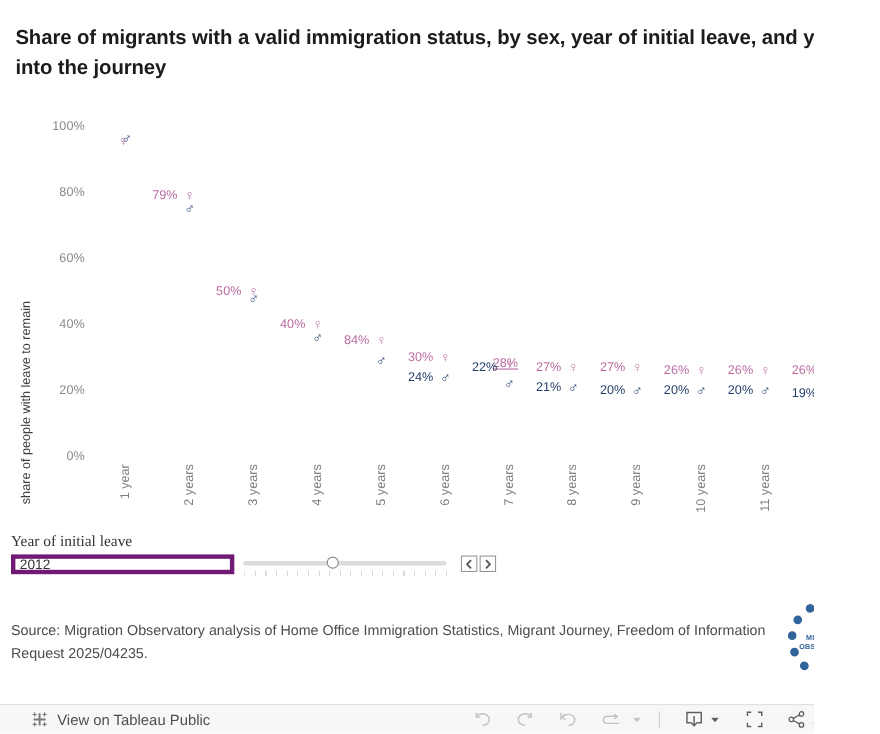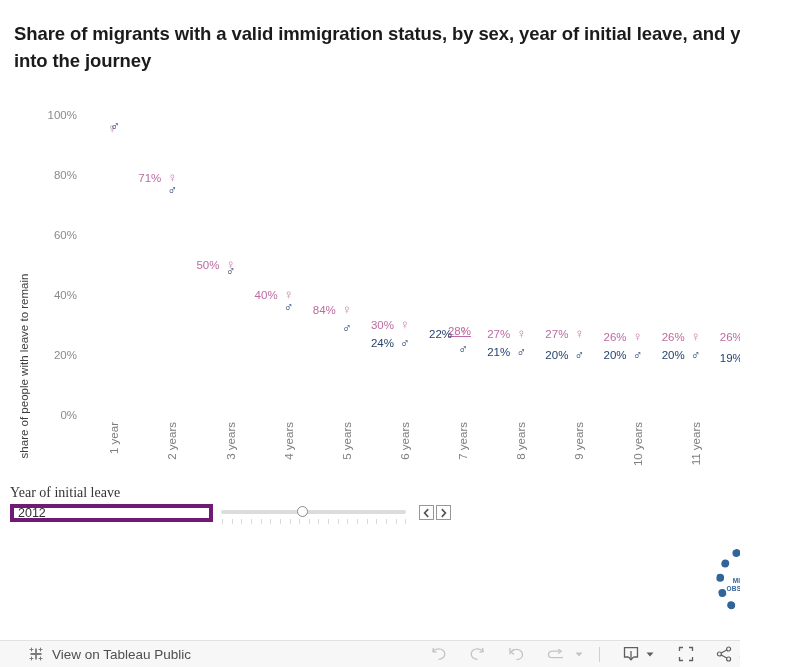--- a/index.html
+++ b/index.html
@@ -86,21 +86,21 @@
         <div class="xtick" style="left: 457.1px;">7 years</div>
         <div class="xtick" style="left: 515.25px;">8 years</div>
         <div class="xtick" style="left: 573.4px;">9 years</div>
         <div class="xtick" style="left: 631.55px;">10 years</div>
         <div class="xtick" style="left: 689.7px;">11 years</div>
         <div class="xtick" style="left: 747.85px;">12 years</div>
       </div>
     <div id="points">
         <div class="sym" style="color: rgb(192, 120, 166); left: 103.2px; top: 19.5px;">♀</div>
         <div class="sym" style="color: rgb(192, 120, 166); left: 163.35px; top: 69px;">♀</div>
-        <div class="ptlabel" style="color: rgb(188, 107, 160); left: 117.35px; top: 71px;">71%</div>
+        <div class="ptlabel" style="color: rgb(188, 107, 160); left: 117.35px; top: 71px;">79%</div>
         <div class="sym" style="color: rgb(192, 120, 166); left: 221.5px; top: 156px;">♀</div>
         <div class="ptlabel" style="color: rgb(188, 107, 160); left: 175.5px; top: 158px;">50%</div>
         <div class="sym" style="color: rgb(192, 120, 166); left: 279.65px; top: 186px;">♀</div>
         <div class="ptlabel" style="color: rgb(188, 107, 160); left: 233.65px; top: 188px;">40%</div>
         <div class="sym" style="color: rgb(192, 120, 166); left: 337.8px; top: 201px;">♀</div>
         <div class="ptlabel" style="color: rgb(188, 107, 160); left: 291.8px; top: 203px;">84%</div>
         <div class="sym" style="color: rgb(192, 120, 166); left: 395.95px; top: 216px;">♀</div>
         <div class="ptlabel" style="color: rgb(188, 107, 160); left: 349.95px; top: 218px;">30%</div>
         <div class="sym" style="color: rgb(192, 120, 166); left: 454.1px; top: 222px;">♀</div>
         <div class="ptlabel" style="color: rgb(188, 107, 160); left: 427px; top: 224px; text-decoration: underline;">28%</div>
@@ -149,20 +149,21 @@
     </span>
   </button>
   <button class="spin-btn spin-next">
     <span>
       <svg width="7" height="10" viewBox="0 0 7 10">
           <polyline points="1.8,1.2 5.4,5 1.8,8.8" fill="none" stroke="#555" stroke-width="1.7"></polyline>
         </svg>
     </span>
   </button>
 
+  <div class="source">Source: Migration Observatory analysis of Home Office Immigration Statistics, Migrant Journey, Freedom of Information Request 2025/04235.</div>
 
   <div class="logo">
     <div class="logo-text">
       <div>THE</div>
       <div>MIGRATION</div>
       <div>OBSERVATORY</div>
     </div>
   </div>
 
   <div class="footer">

